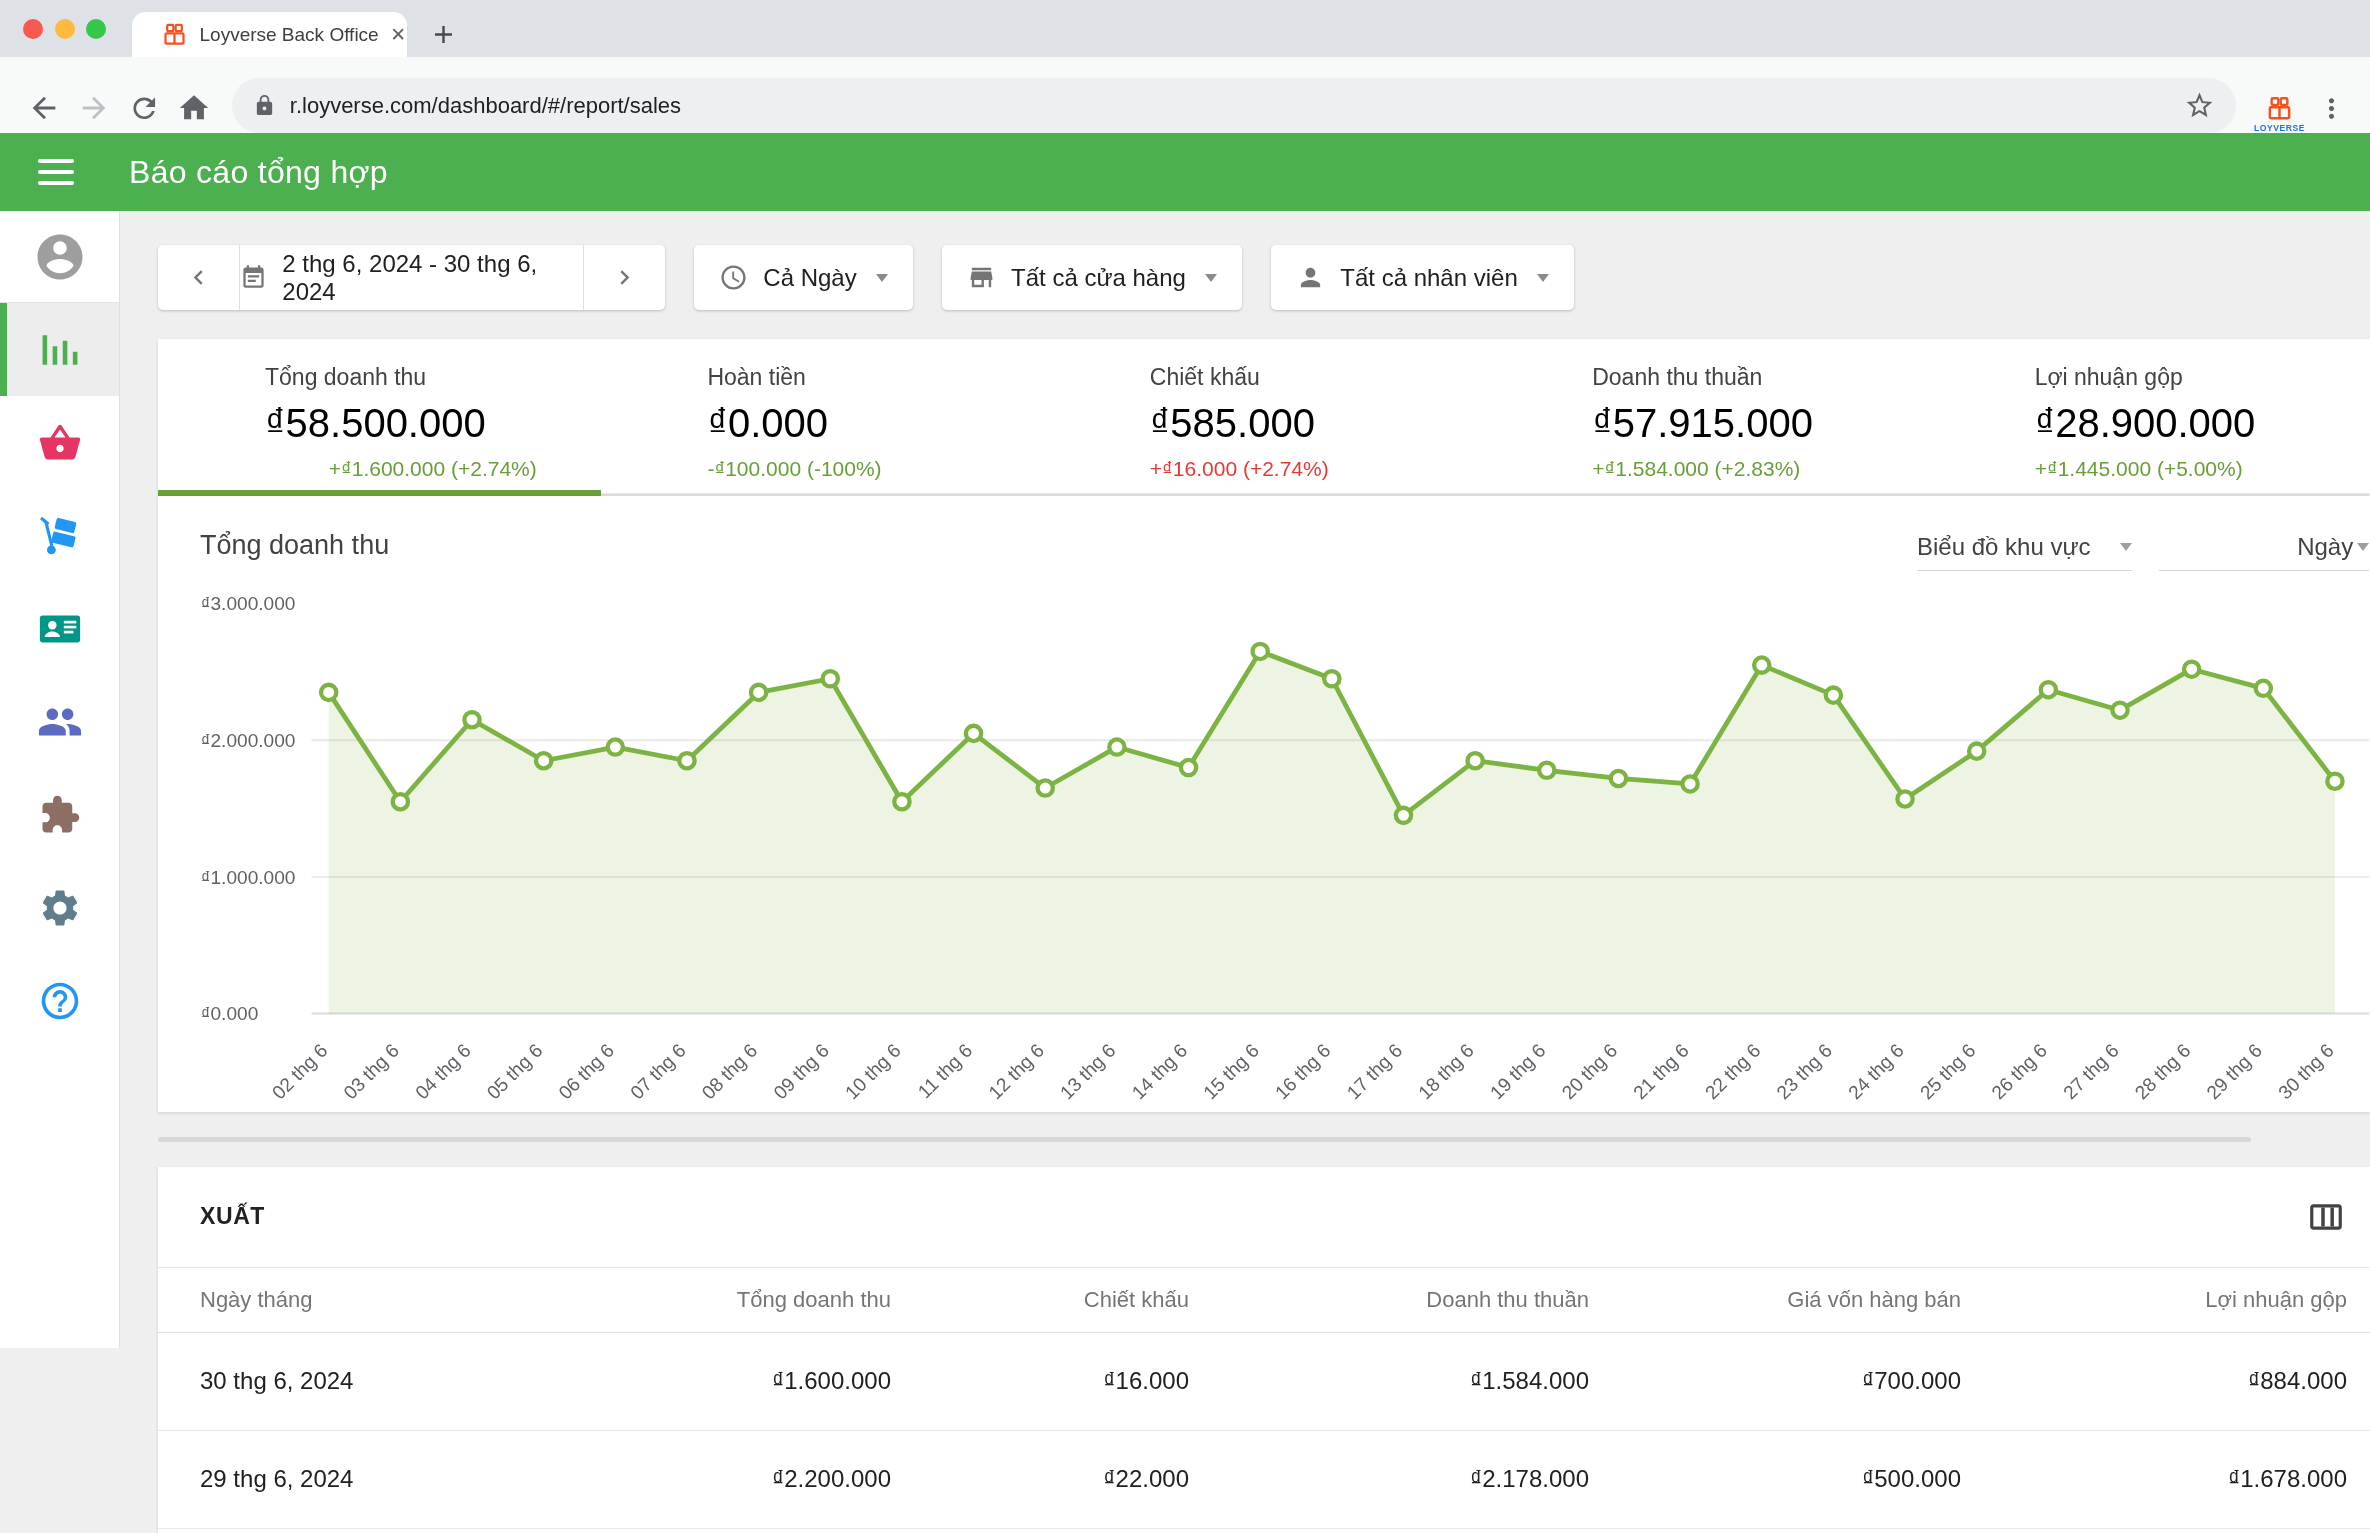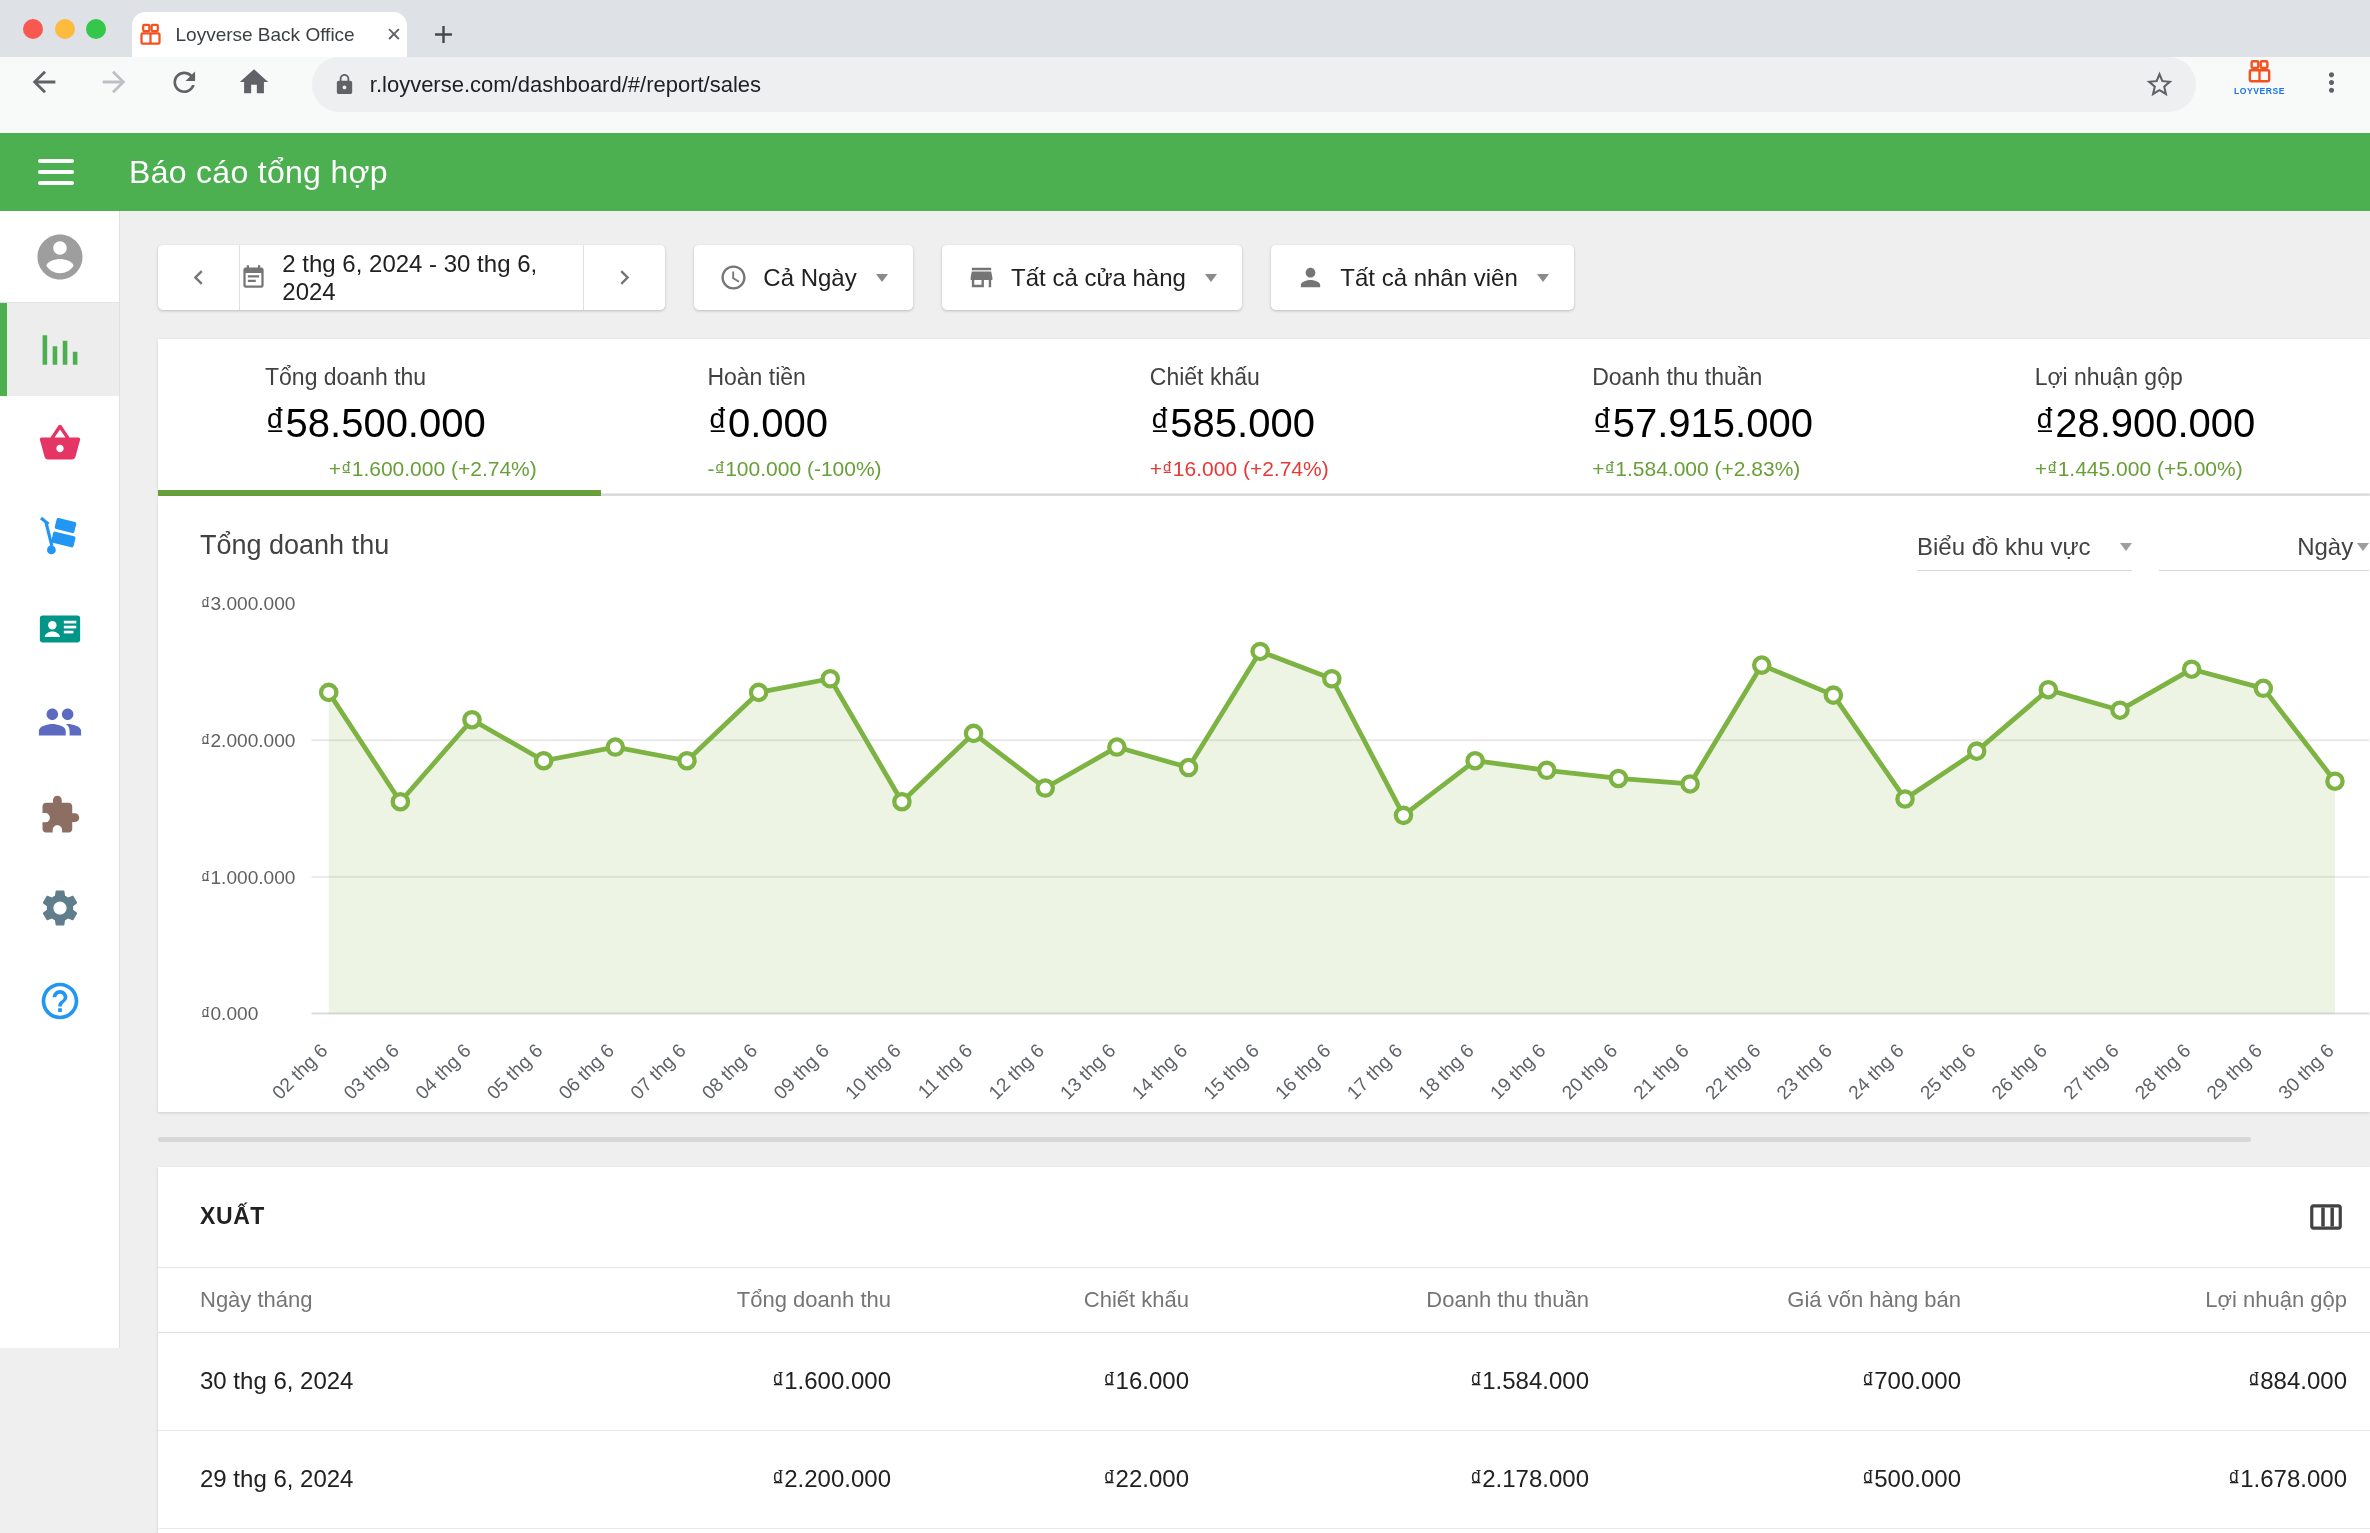--- a/index.html
+++ b/index.html
@@ -5,26 +5,26 @@
   * { margin:0; padding:0; box-sizing:border-box; }
   html,body { width:2371px; height:1533px; overflow:hidden; }
   body { font-family:"Liberation Sans","DejaVu Sans",sans-serif; background:#efefef; position:relative; }
 
   
   .tabstrip { height:57px; background:#dee1e6; display:flex; align-items:flex-end; position:relative; }
   .lights { position:absolute; left:23px; top:19px; display:flex; gap:11.5px; }
   .light { width:20px; height:20px; border-radius:50%; }
   .light.r { background:#f75950; } .light.y { background:#fcbb3e; } .light.g { background:#34c749; }
   .tab { margin-left:132px; width:275px; height:45px; background:#fff; border-radius:13.4px 13.4px 0 0;
-         display:flex; align-items:center; padding:0 5px; gap:11.5px; }
+         display:flex; align-items:center; padding:0 29px; gap:11.5px; }
   .tab-title { font-size:19px; color:#3c4043; white-space:nowrap; flex:1; }
   .tab-close { font-size:19px; color:#5f6368; cursor:default; }
   .newtab { width:38px; height:38px; margin:0 0 3.8px 17px; display:flex; align-items:center; justify-content:center; color:#45494d; }
 
-  .toolbar { height:76px; background:#f8f9f9; display:flex; align-items:flex-start; padding:0 19px; gap:20px; }
+  .toolbar { height:76px; background:#f8f9f9; display:flex; align-items:flex-end; padding:0 19px; gap:0; }
   .navbtn { width:50px; height:50px; display:flex; align-items:center; justify-content:center; color:#5f6368; }
   .navbtn.disabled { color:#bdc1c6; }
   .urlbar { flex:1; height:55px; background:#edeff0; border-radius:29px; margin:0 13.4px; display:flex; align-items:center; padding:0 21px; gap:13.4px; }
   .url-text { font-size:22px; color:#202124; flex:1; }
   .ext { display:flex; flex-direction:column; align-items:center; width:61px; }
   .ext-label { font-size:8.6px; color:#1a73e8; font-weight:bold; letter-spacing:0.5px; }
   .menu-dots { width:42px; height:50px; display:flex; align-items:center; justify-content:center; color:#5f6368; }
 
   
   .appbar { height:78px; display:flex; align-items:center; padding:0 38px; gap:55px; }

